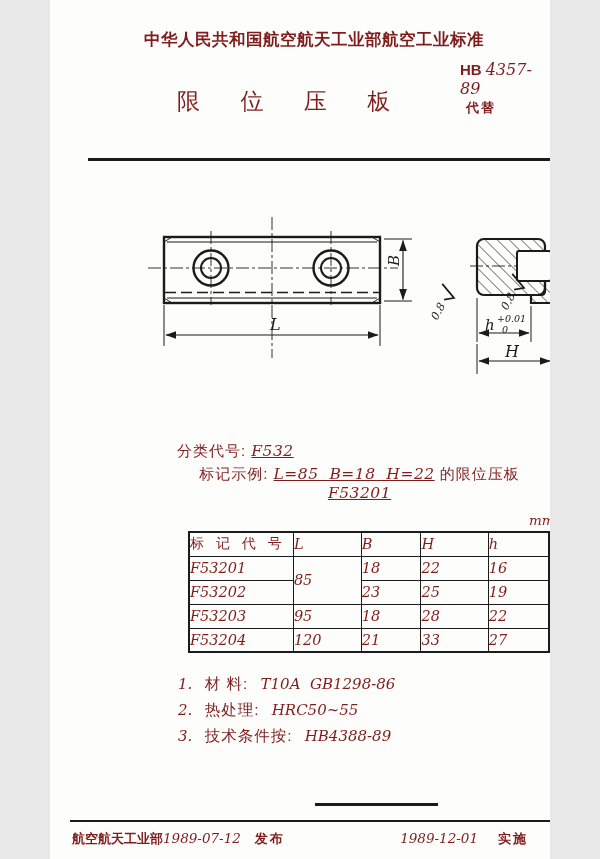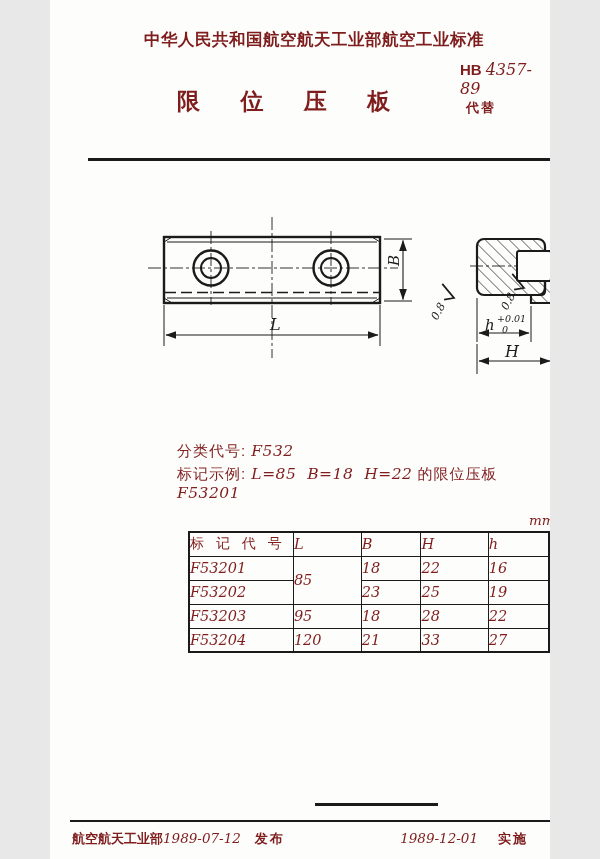--- a/index.html
+++ b/index.html
@@ -9,26 +9,26 @@
     background:#fdfdfc; color:#7f1d1d; overflow:hidden;
     font-family:"Liberation Sans", sans-serif;
   }
   .abs { position:absolute; }
   .hw { font-family:"DejaVu Serif", serif; font-style:italic; }
   .pre { white-space:pre; }
   .b   { font-weight:bold;text-align:right; }
   .org-line { left:94px; top:29px; font-size:16.5px; font-weight:bold; letter-spacing:0.5px; }
   .hb-code  { left:410px; top:60px; font-size:15px; }
   .hb-code .num { font-size:16px; margin-left:4px; }
-  .doc-title { left:127px; top:86px; font-size:23px; letter-spacing:17px;font-weight:bold; }
+  .doc-title { left:127px; top:86px; font-size:23px; letter-spacing:17px; }
   .supersede { left:416px; top:99px; font-size:13px; font-weight:bold; letter-spacing:2px; }
   .rule-top { left:38px; top:158px; width:542px; height:2.5px; background:#1b1b1b; }
   .cls-line { left:127px; top:442px; font-size:15px; letter-spacing:1px; }
-  .des-line { left:127px; top:465px; font-size:15px; letter-spacing:1px; }
-  .cls-line .hw, .des-line .hw { font-size:15.5px; letter-spacing:0.5px; }
+  .des-line { left:119px; top:465px; font-size:15px; letter-spacing:1px;text-align:center; }
+  .cls-line .hw, .des-line .hw { font-size:15.5px; letter-spacing:0.5px;text-decoration:underline; }
   .unit-label { left:479px; top:512px; font-size:13.5px; }
   .dim-table { left:138px; top:531px; border-collapse:collapse; table-layout:fixed; }
   .dim-table td, .dim-table th {
     border:1.6px solid #1b1b1b; height:24px; text-align:left;
     font-weight:normal; font-size:14px; padding:0;
   }
   .dim-table { border:2.2px solid #1b1b1b; }
   .dim-table .hw { font-size:14.5px; }
   .th-code { letter-spacing:4px; }
   .notes { left:128px; top:671px; font-size:15.5px; line-height:25px; }
@@ -190,20 +190,37 @@
     <tr>
       <td class="hw">F53204</td>
       <td class="hw">120</td>
       <td class="hw">21</td>
       <td class="hw">33</td>
       <td class="hw">27</td>
     </tr>
   </tbody>
     </table>
 
+  <div class="abs notes">
+    <div>
+      <span class="hw num">1.</span>
+      <span class="lbl">材 料:</span>
+      <span class="hw pre">T10A  GB1298-86</span>
+    </div>
+    <div>
+      <span class="hw num">2.</span>
+      <span class="lbl">热处理:</span>
+      <span class="hw pre">HRC50~55</span>
+    </div>
+    <div>
+      <span class="hw num">3.</span>
+      <span class="lbl">技术条件按:</span>
+      <span class="hw pre">HB4388-89</span>
+    </div>
+  </div>
 
   <div class="abs short-line"></div>
   <div class="abs rule-bottom"></div>
   <div class="abs footer-left">
     <span class="b">航空航天工业部</span><span class="hw">1989-07-12</span><span class="pub-label">发布</span>
   </div>
   <div class="abs footer-right">
     <span class="hw">1989-12-01</span><span class="impl-label">实施</span>
   </div>
 

